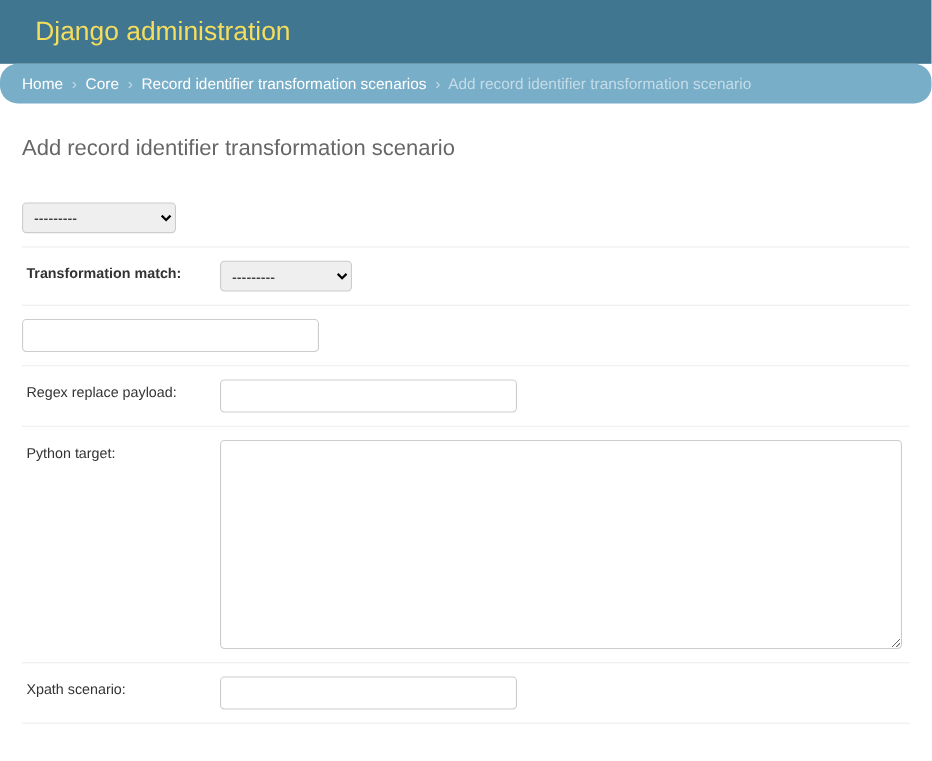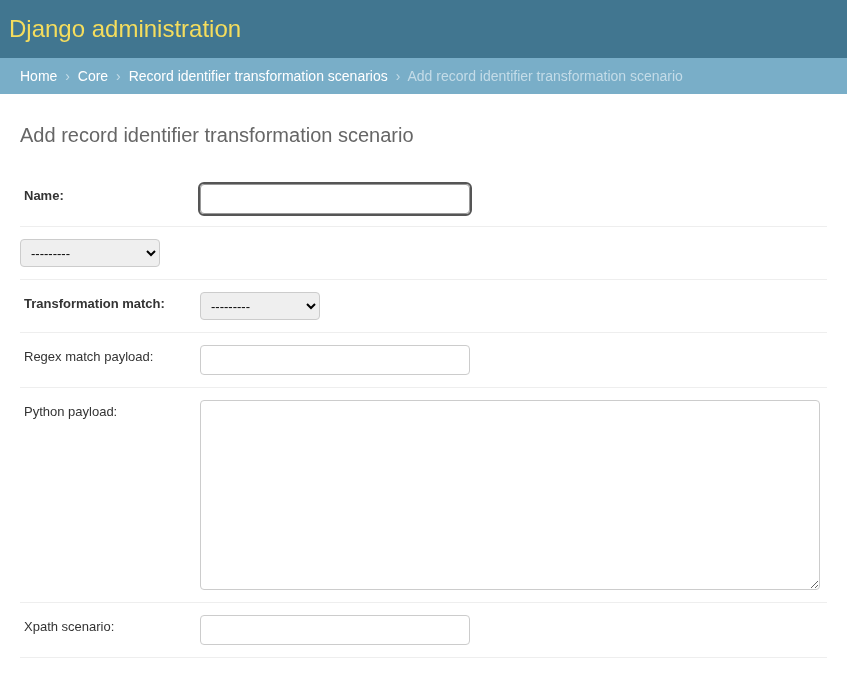--- a/index.html
+++ b/index.html
@@ -6,33 +6,34 @@
   body {
     font-family: "Helvetica Neue", Helvetica, Arial, sans-serif;
     font-size: 14px;
     color: #333;
     background: #fff;
     width: 847px;
   }
   #header {
     background: #417690;
     color: #fff;
-    padding: 15px 9px;
+    padding: 15px 32px;
   }
   #header h1 {
     font-size: 24px;
     font-weight: 300;
     color: #f5dd5d;
     margin: 0;
   }
   .breadcrumbs {
     background: #79aec8;
     padding: 10px 20px;
     color: #c4dce8;
     font-size: 14px;
+    border-radius: 16px;
   }
   .breadcrumbs a {
     color: #fff;
     text-decoration: none;
     font-weight: 500;
   }
   .breadcrumbs .sep {
     color: #c4dce8;
     margin: 0 4px;
   }
@@ -116,46 +117,45 @@
   <a href="#">Core</a>
   <span class="sep">›</span>
   <a href="#">Record identifier transformation scenarios</a>
   <span class="sep">›</span>
   <span class="current">Add record identifier transformation scenario</span>
 </div>
 
 <div id="content">
   <h1>Add record identifier transformation scenario</h1>
 
-  <div class="form-row required">
-    <label>Name:</label>
-    <input type="text" class="focused" value="" style="">
-  </div>
 
   <div class="form-row required">
     <select>
       <option>---------</option>
     </select>
   </div>
 
   <div class="form-row required">
     <label>Transformation match:</label>
     <select class="narrow">
       <option>---------</option>
     </select>
   </div>
 
   <div class="form-row">
-    <label>Regex match payload:</label>
     <input type="text" value="" style="">
   </div>
 
+  <div class="form-row">
+    <label>Regex replace payload:</label>
+    <input type="text" value="" style="">
+  </div>
 
   <div class="form-row">
-    <label>Python payload:</label>
+    <label>Python target:</label>
     <textarea style=""></textarea>
   </div>
 
   <div class="form-row">
     <label>Xpath scenario:</label>
     <input type="text" value="" style="">
   </div>
 
 </div>
 

